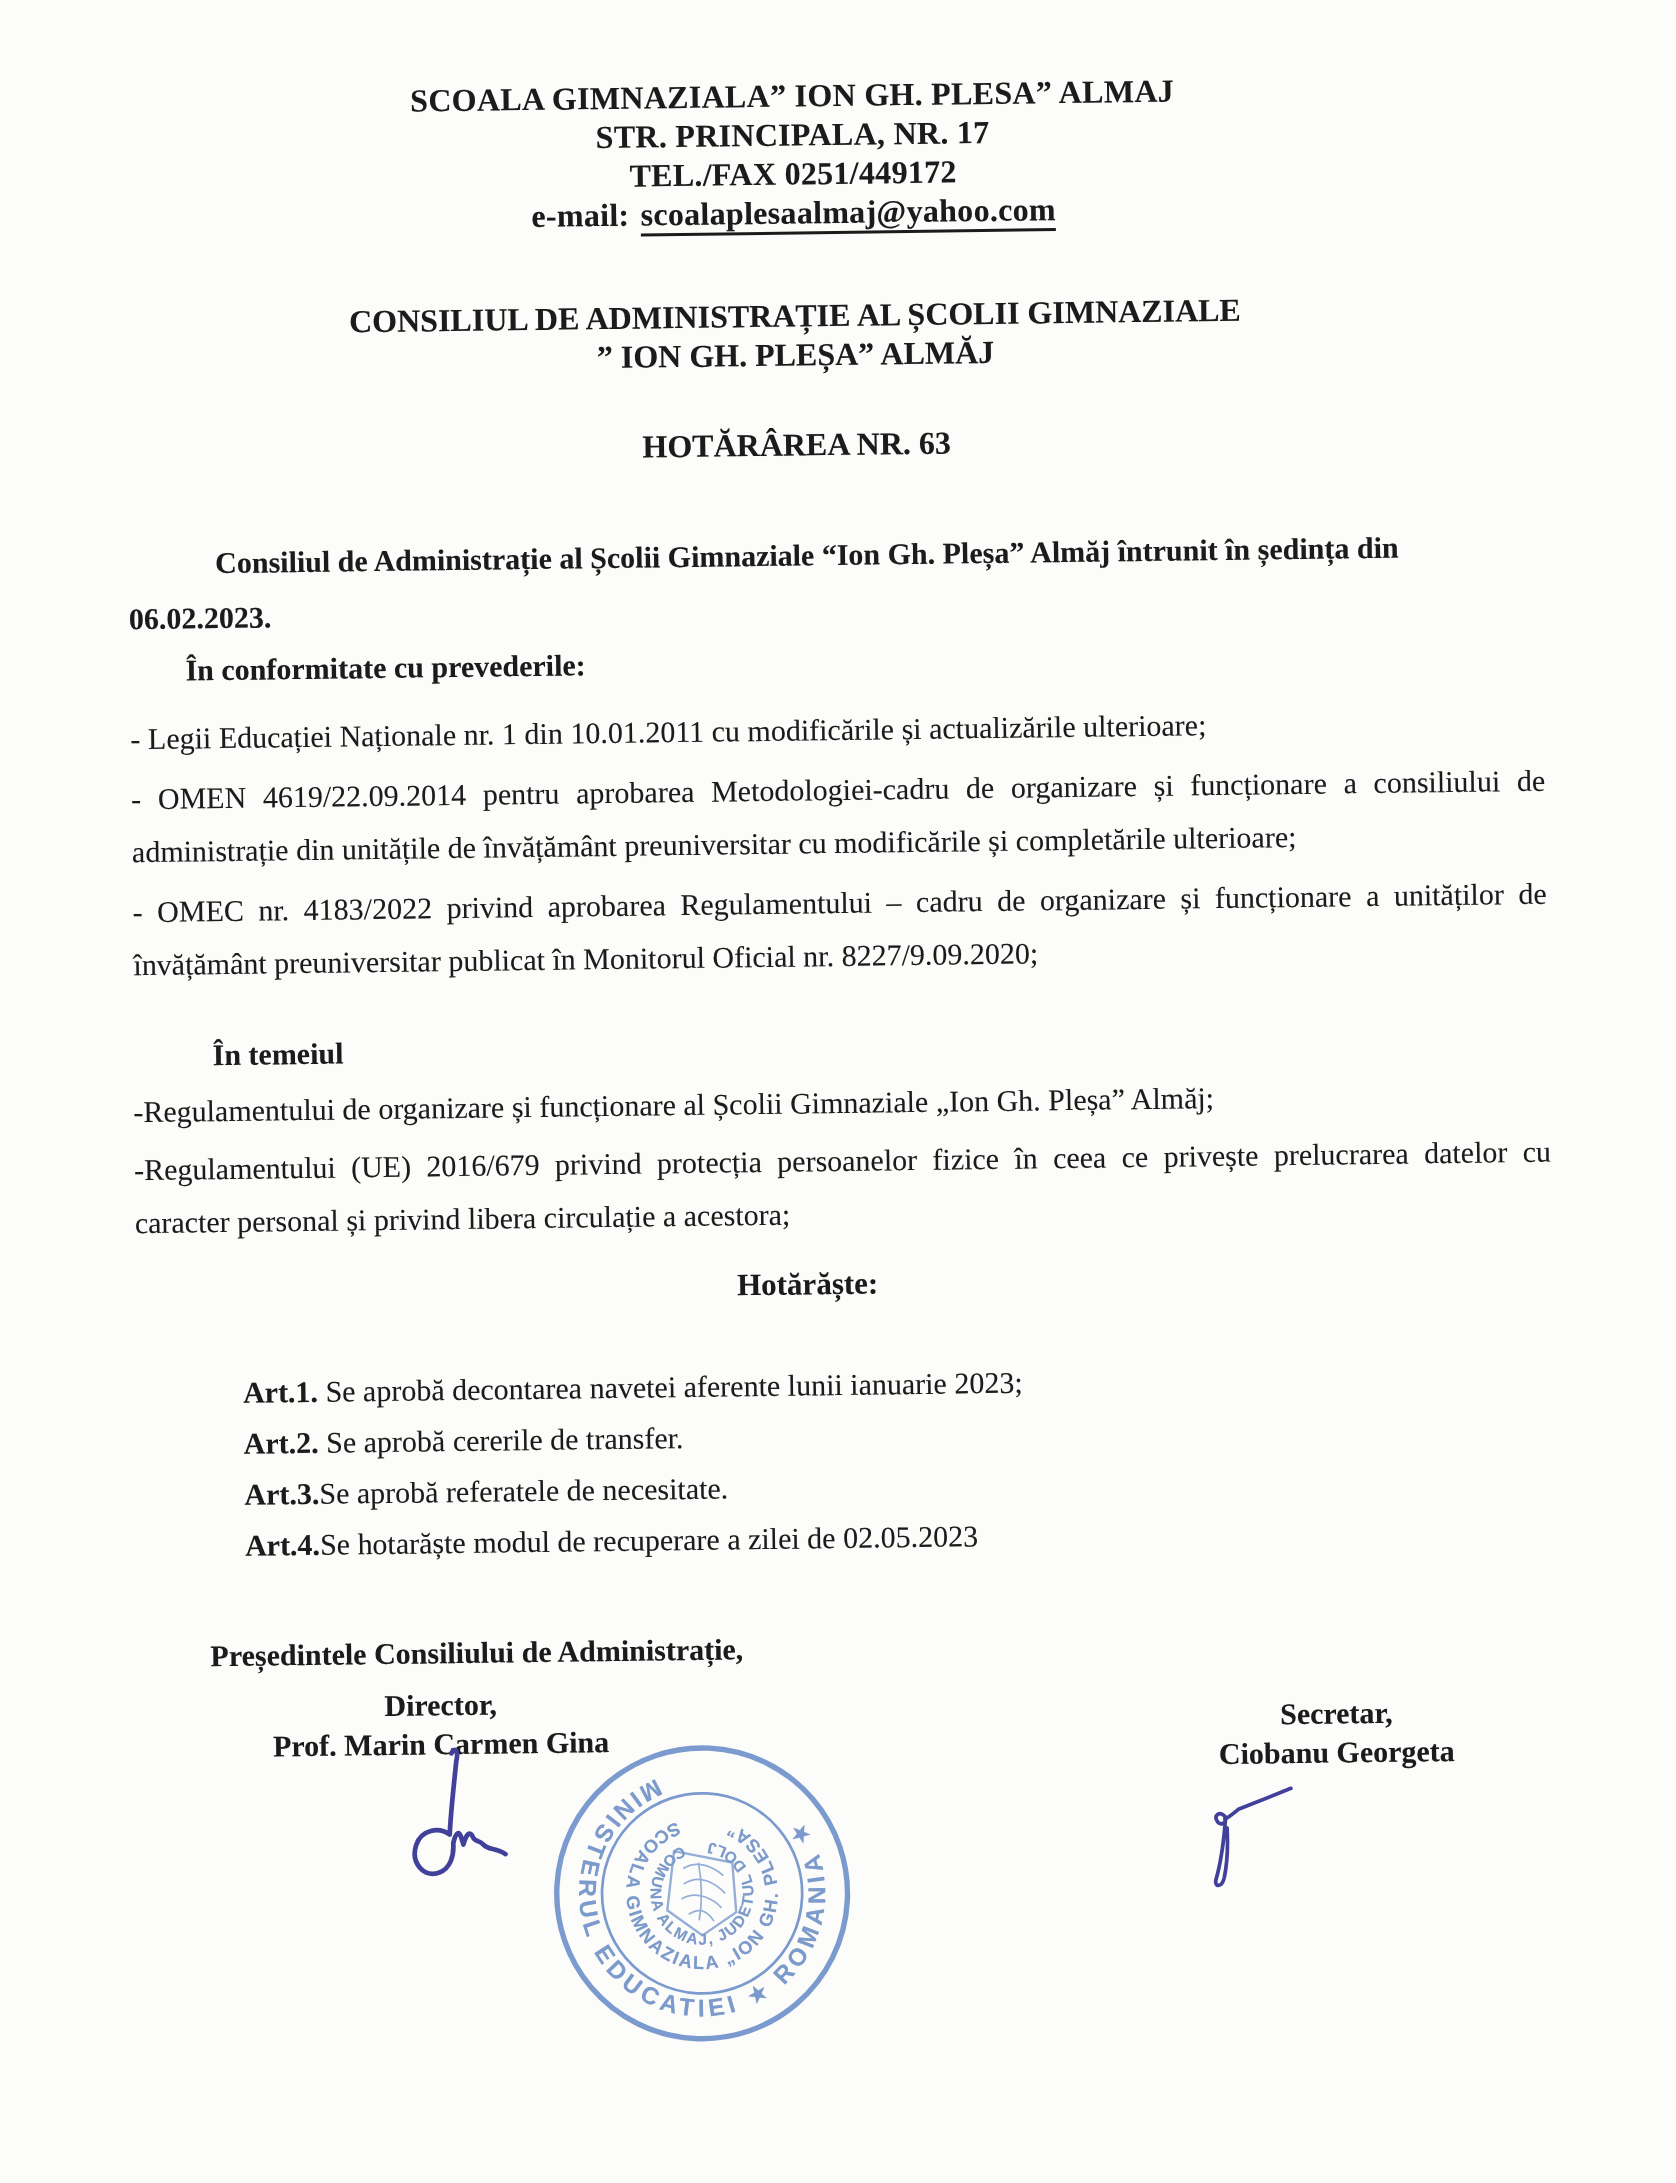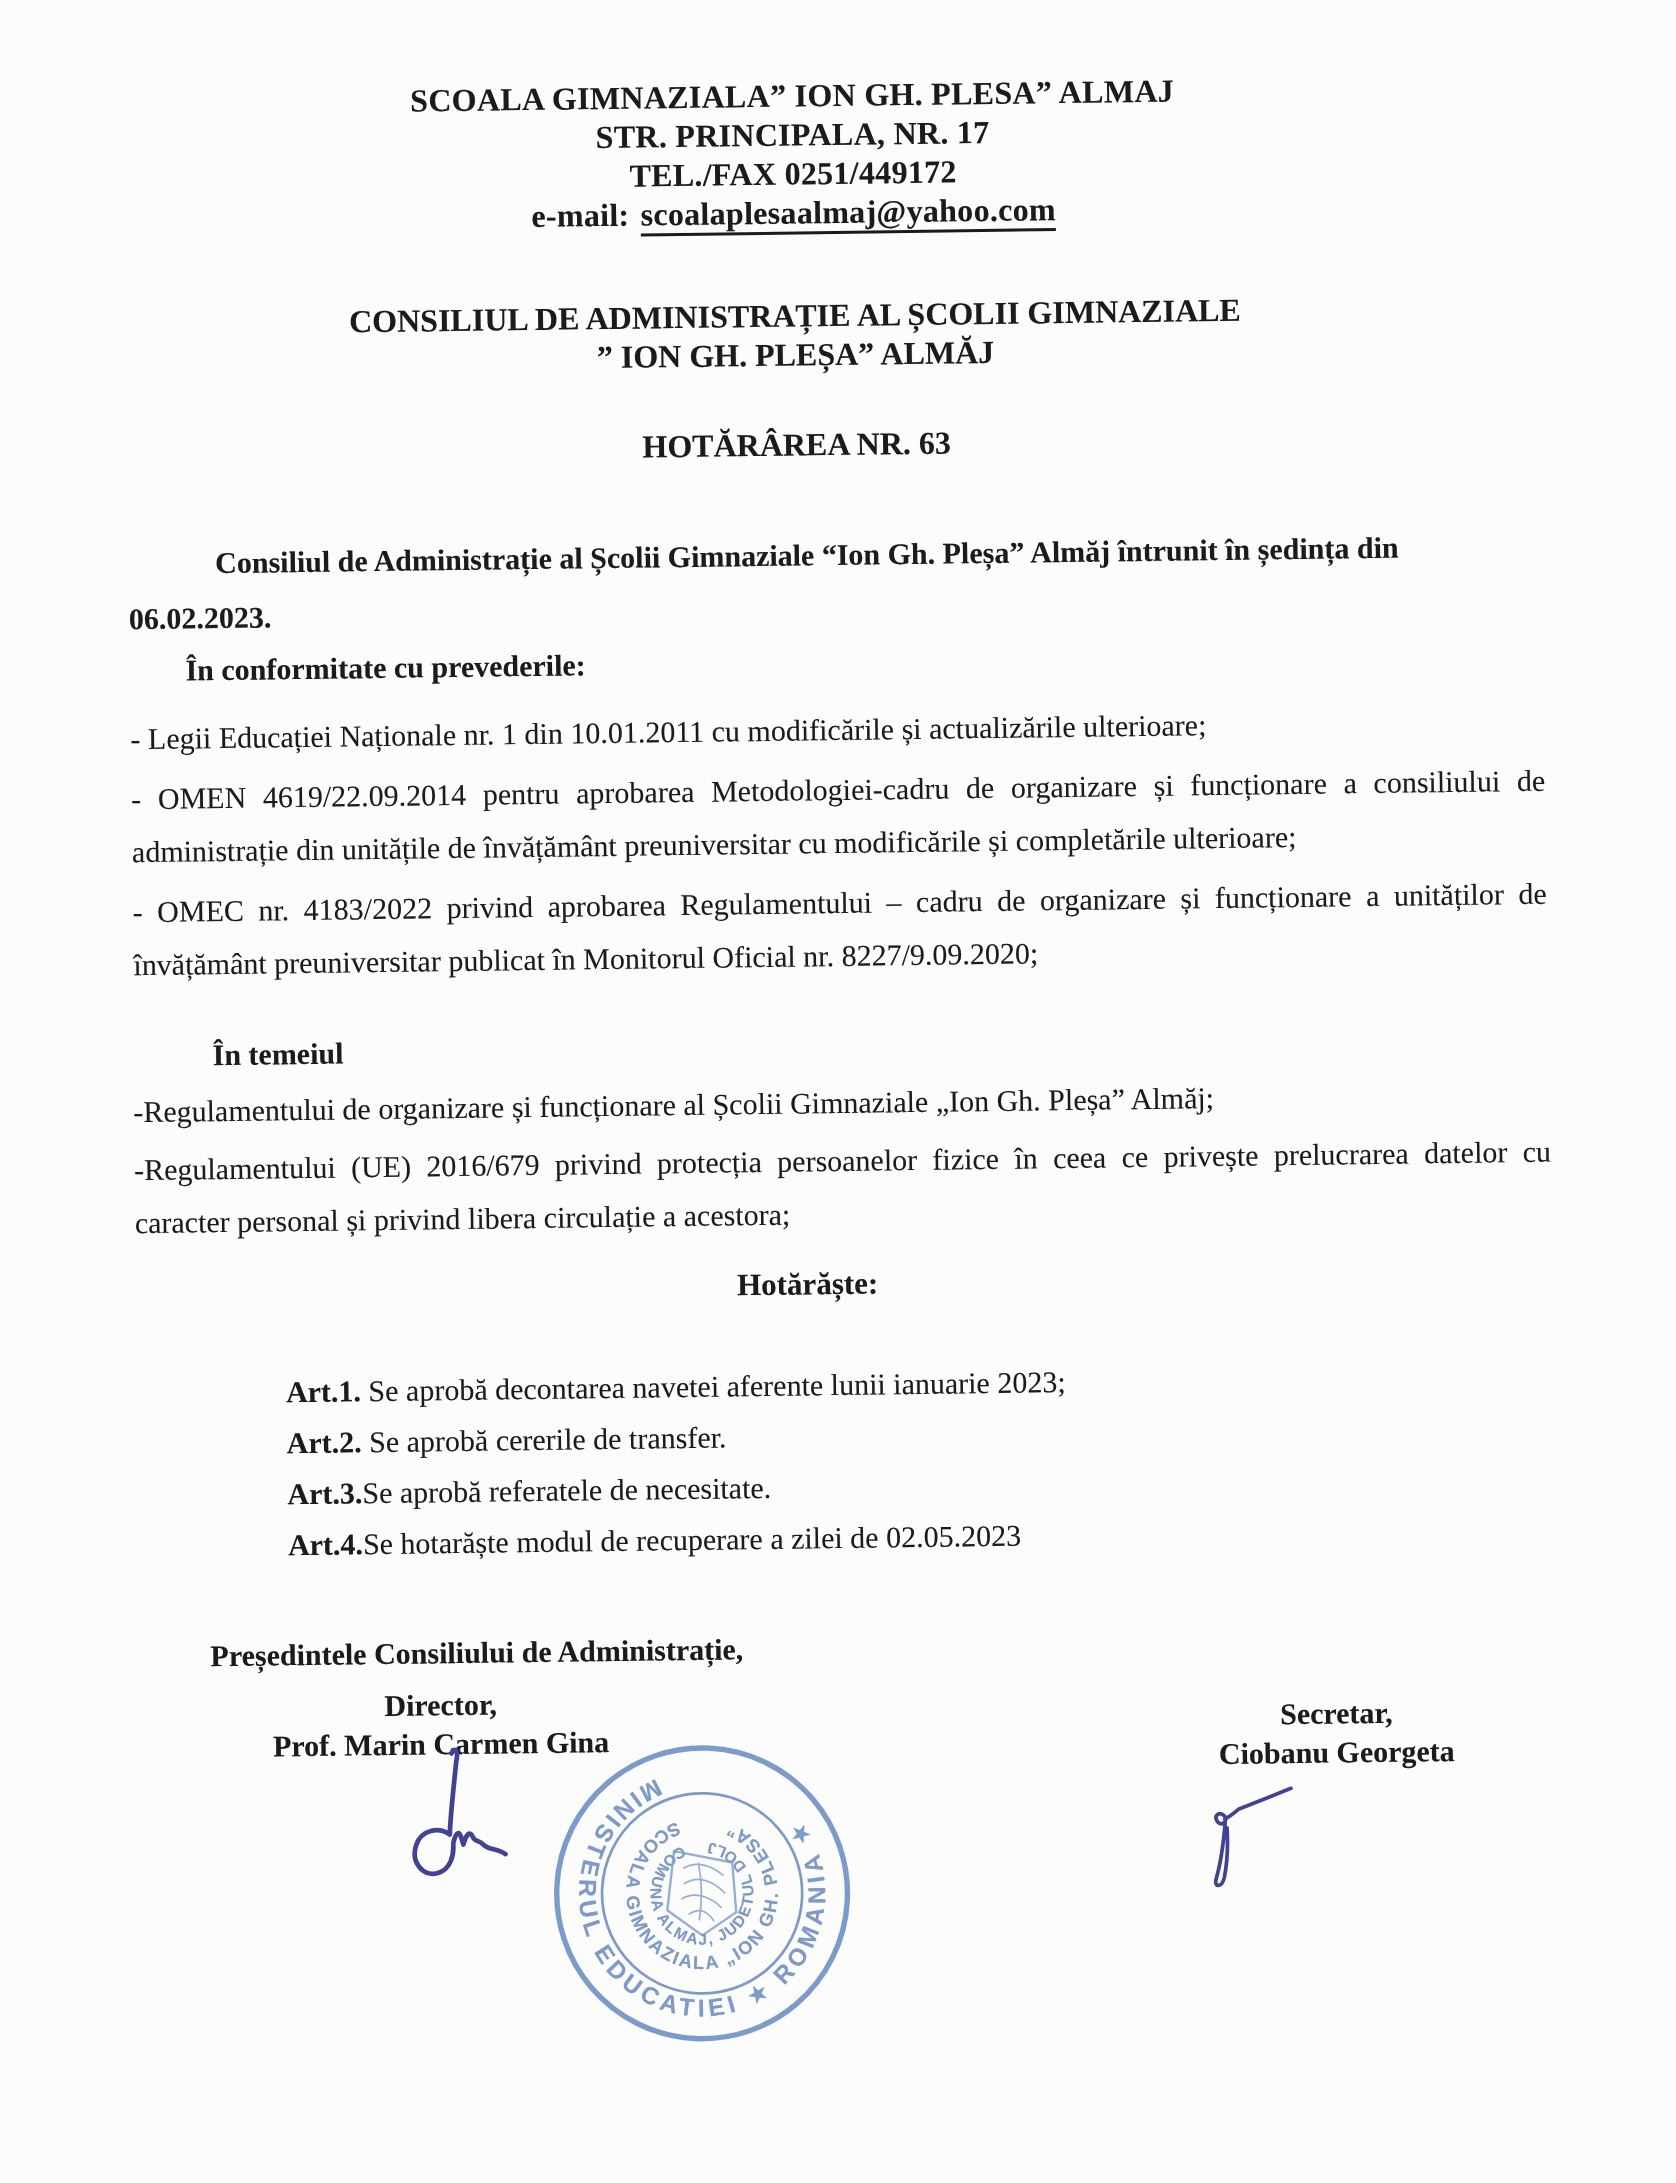--- a/index.html
+++ b/index.html
@@ -24,21 +24,21 @@
   .intro{left:135px;width:1413px;top:527px;font-size:30px;line-height:55px;font-weight:bold;text-indent:87px;}
   .conform-heading{left:191px;top:641px;font-size:30px;line-height:41px;font-weight:bold;}
   .conform-list{left:135px;width:1414px;top:703px;font-size:30px;line-height:53px;}
   .conform-list .li{margin-bottom:6.8px;}
   .basis-heading{left:213px;top:1026px;font-size:30px;line-height:41px;font-weight:bold;}
   .basis-list{left:133px;width:1417px;top:1076px;font-size:30px;line-height:53px;}
   .basis-list .li{margin-bottom:5.4px;}
   .decides{left:95px;width:1420px;top:1263px;font-size:31px;line-height:41px;font-weight:bold;}
 
   .articles{left:239px;top:1359px;font-size:30px;line-height:51px;}
-  .articles .art-label{font-weight:bold;margin-left:43px;}
+  .articles .art-label{font-weight:bold;}
 
   .president{left:203px;top:1627px;font-size:30px;line-height:41px;font-weight:bold;}
   .director-block{left:223px;width:419px;top:1680px;font-size:30px;line-height:39px;font-weight:bold;}
   .secretary-block{left:1149px;width:358px;top:1700px;font-size:30px;line-height:39px;font-weight:bold;}
 
   .stamp{left:536px;top:1736px;width:311px;height:311px;opacity:.88;}
   .stamp text{font-family:"Liberation Sans","DejaVu Sans",sans-serif;font-weight:bold;}
   .ring-outer-text{font-size:36px;letter-spacing:7px;}
   .ring-a-text{font-size:27px;letter-spacing:3px;}
   .ring-b-text{font-size:23px;letter-spacing:2.5px;}

